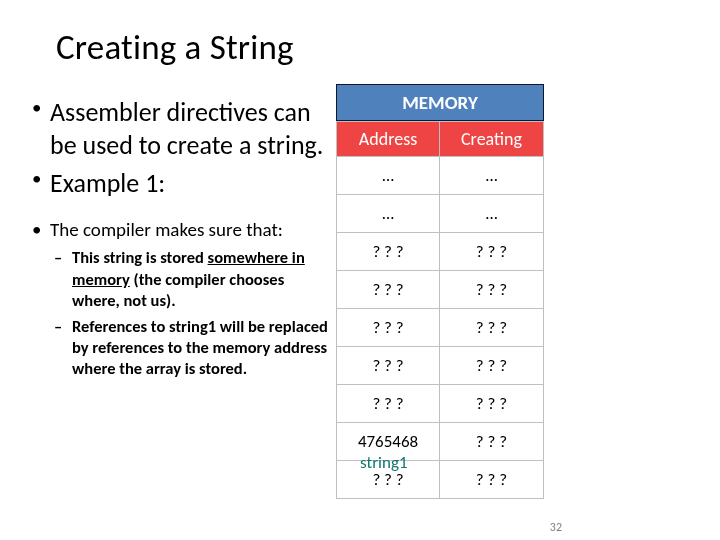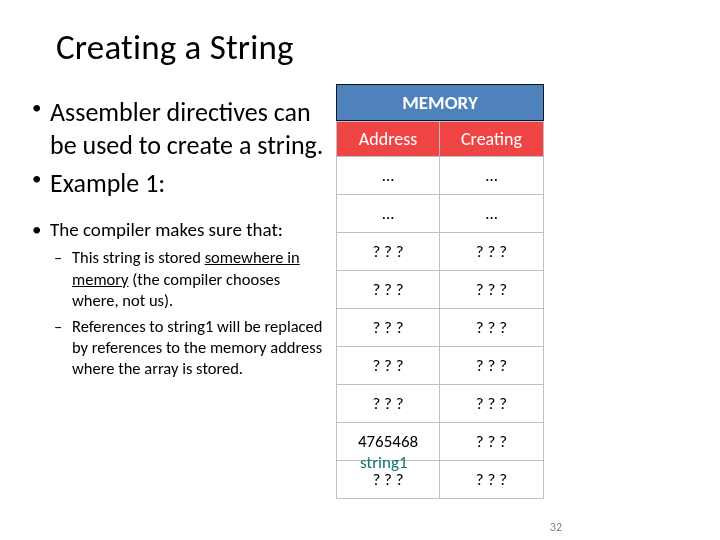--- a/index.html
+++ b/index.html
@@ -10,21 +10,21 @@
   .left { width: 400px; }
   .right { width: 270px; }
   .bul1 { list-style: none; margin: 12px 0 0 0; }
   .bul1 > li { font-size: 26px; line-height: 1.25; position: relative; padding-left: 22px; margin-bottom: 6px; }
   .bul1 > li::before { content: "•"; position: absolute; left: 4px; top: 0; font-size: 19px; }
   .code { font-size: 19px; margin: 18px 0 12px 0; line-height: 1.35; }
   .code .l2 { margin-left: 48px; }
   .bul2 { list-style: none; margin: 18px 0 0 0; }
   .bul2 > li { font-size: 19px; line-height: 1.25; position: relative; padding-left: 22px; }
   .bul2 > li::before { content: "•"; position: absolute; left: 4px; top: 0; font-size: 19px; }
-  .sub { list-style: none; margin: 6px 7px 0 0; }
+  .sub { list-style: none; margin: 6px 7px 0 0; font-weight: bold; }
   .sub > li { font-size: 16.5px; line-height: 1.3; position: relative; padding-left: 22px; margin-bottom: 4px; }
   .sub > li::before { content: "–"; position: absolute; left: 4px; top: 0; font-size: 16.5px; }
   .under { text-decoration: underline; }
   .memcap { background: #4f81bd; color: #fff; font-weight: 700; text-align: center; font-size: 19px; padding: 6px 0; border: 1px solid #0f172a; }
   table.mem { width: 100%; border-collapse: collapse; }
   table.mem th { background: #ef4444; color: #fff; font-weight: 400; font-size: 18px; padding: 6px 4px; border: 1px solid #bfbfbf; }
   table.mem td { font-size: 17px; text-align: center; padding: 8px 4px; border: 1px solid #bfbfbf; }
   .string1-label { position: absolute; left: 360px; top: 452px; font-size: 17px; color: #0f766e; }
   .pagenum { position: absolute; right: 10px; bottom: 6px; font-size: 12px; color: #7f7f7f; }
 </style>

